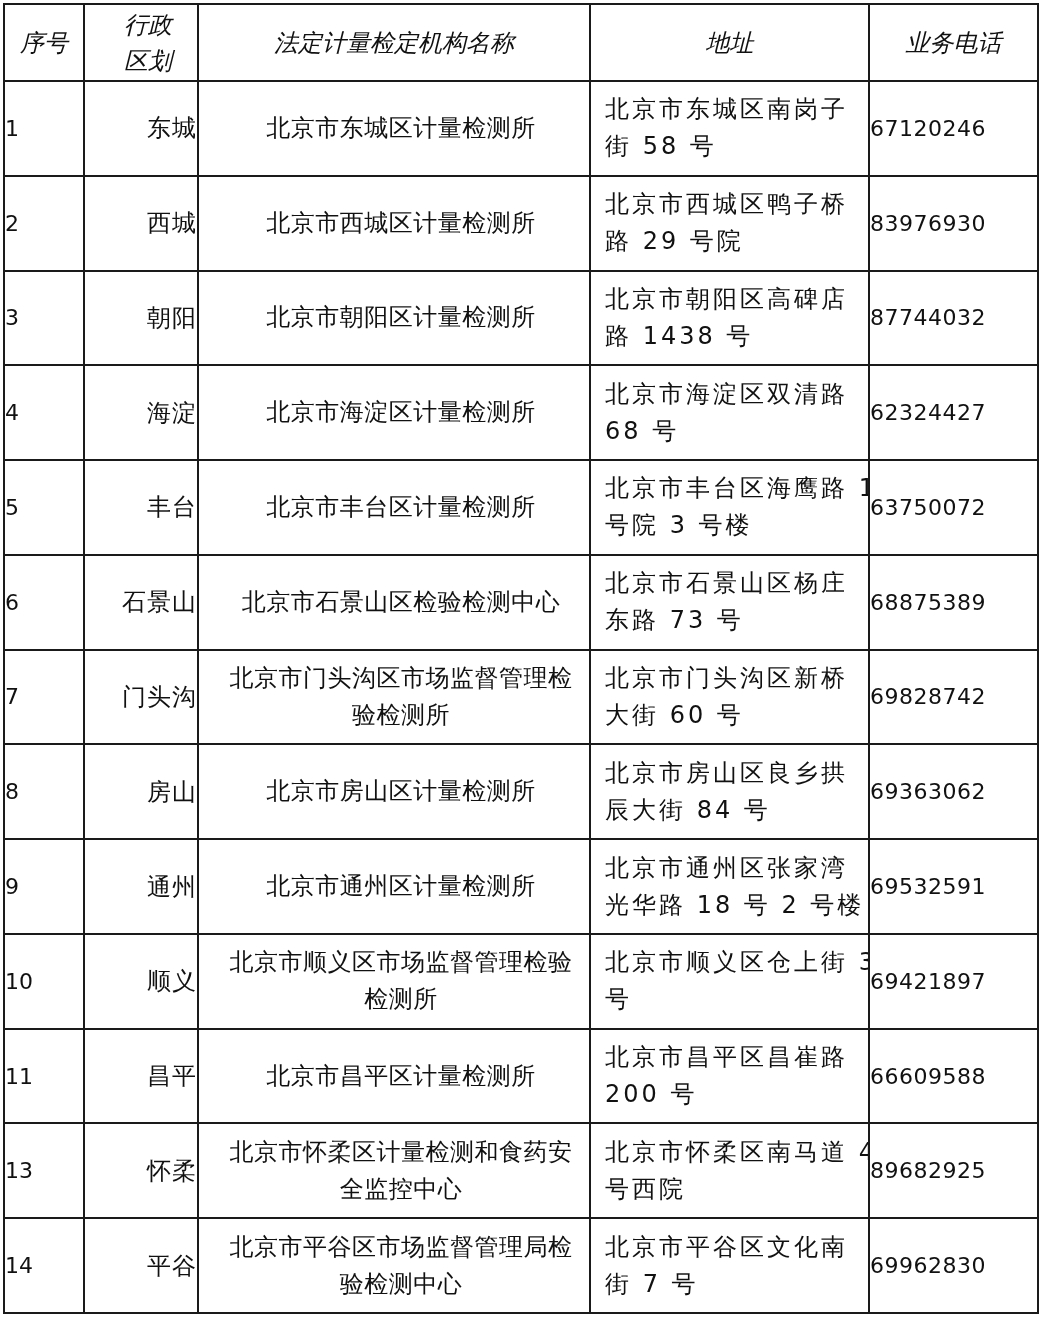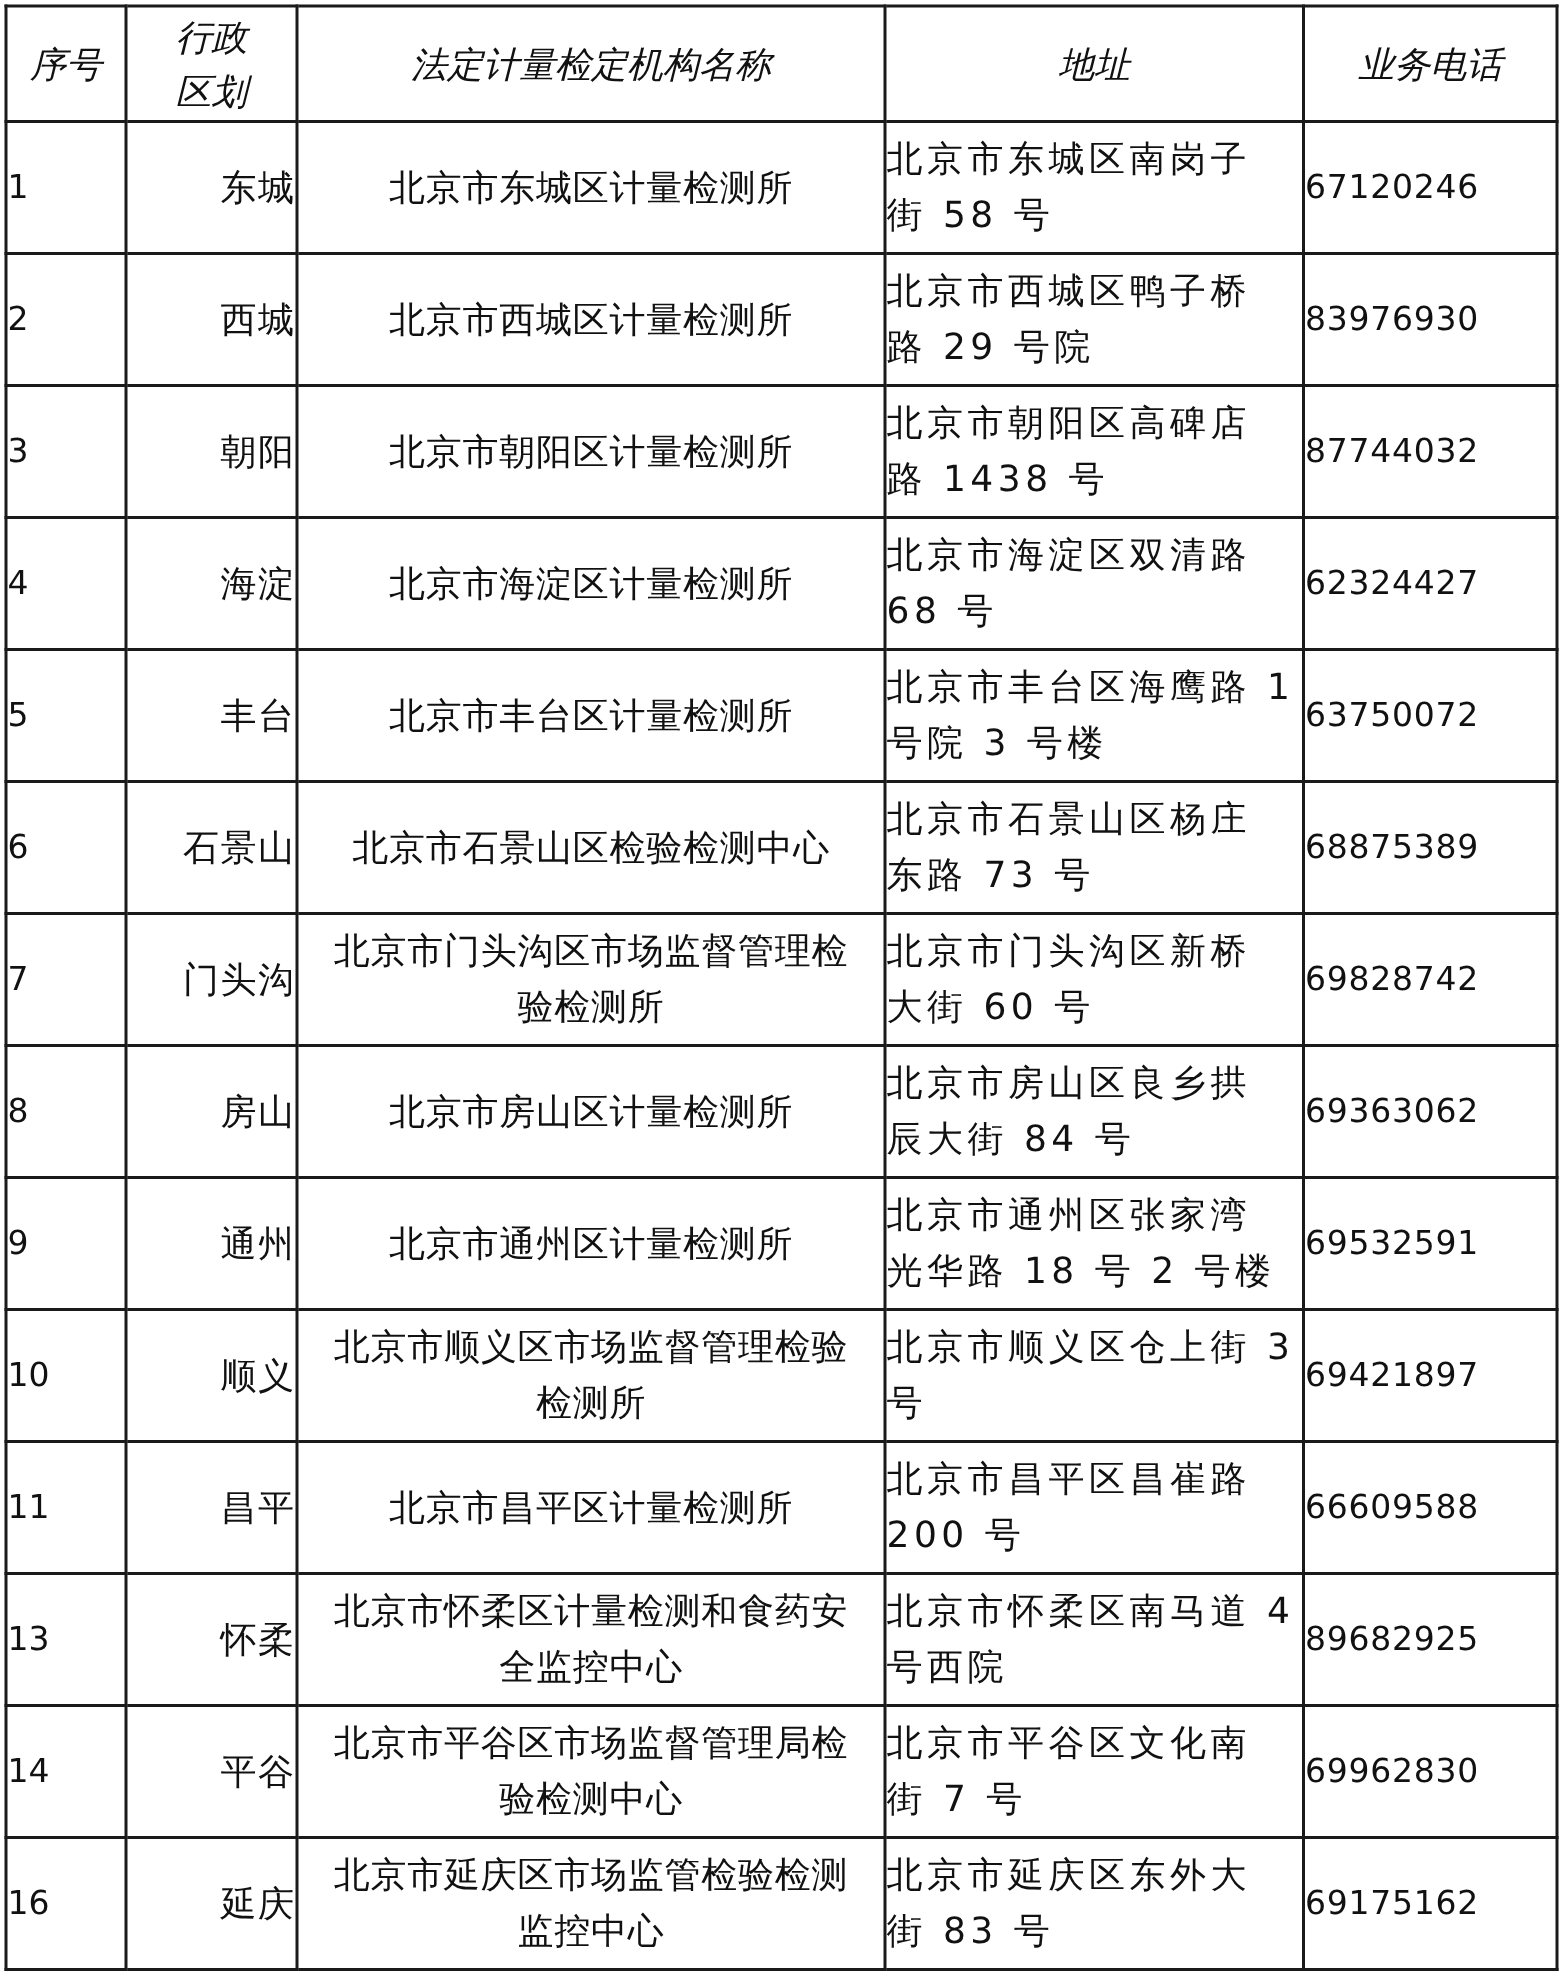--- a/index.html
+++ b/index.html
@@ -47,21 +47,21 @@
 
     th { font-size: 24px; text-align: center; line-height: 36px; }
     th.h-dist { line-height: 36px; }
 
     td.idx { font-size: 22px; padding-left: 13px; text-align: left; }
     td.dist { font-size: 24px; padding-left: 13px; text-align: right; letter-spacing: 1px; }
     td.name { font-size: 24px; padding-left: 13px; padding-right: 6px; text-align: center; line-height: 37px; letter-spacing: 0.5px; }
     td.addr { font-size: 24px; padding-left: 11px; padding-right: 8px; text-align: justify; line-height: 37px; letter-spacing: 3px; }
     td.phone { font-size: 22px; padding-left: 13px; text-align: left; letter-spacing: 0.5px; }
 
-    .line { display: block; white-space: nowrap; }
+    .line { display: block; white-space: nowrap; padding-left: 14px; }
   </style>
 </head>
 <body>
 
 <div class="page">
   <table class="registry">
     <colgroup>
       <col class="c-idx">
         <col class="c-dist">
         <col class="c-name">
@@ -258,28 +258,15 @@
       <span class="line">验检测中心</span>
     </td>
     <td class="addr">
       <span class="line">北京市平谷区文化南</span>
       <span class="line">街 7 号</span>
     </td>
     <td class="phone"><span>69962830</span></td>
   </tr>
 
 
-  <tr class="data-row">
-    <td class="idx"><span>16</span></td>
-    <td class="dist"><span>延庆</span></td>
-    <td class="name">
-      <span class="line">北京市延庆区市场监管检验检测</span>
-      <span class="line">监控中心</span>
-    </td>
-    <td class="addr">
-      <span class="line">北京市延庆区东外大</span>
-      <span class="line">街 83 号</span>
-    </td>
-    <td class="phone"><span>69175162</span></td>
-  </tr>
 </tbody>
   </table>
 </div>
 
 </body></html>

